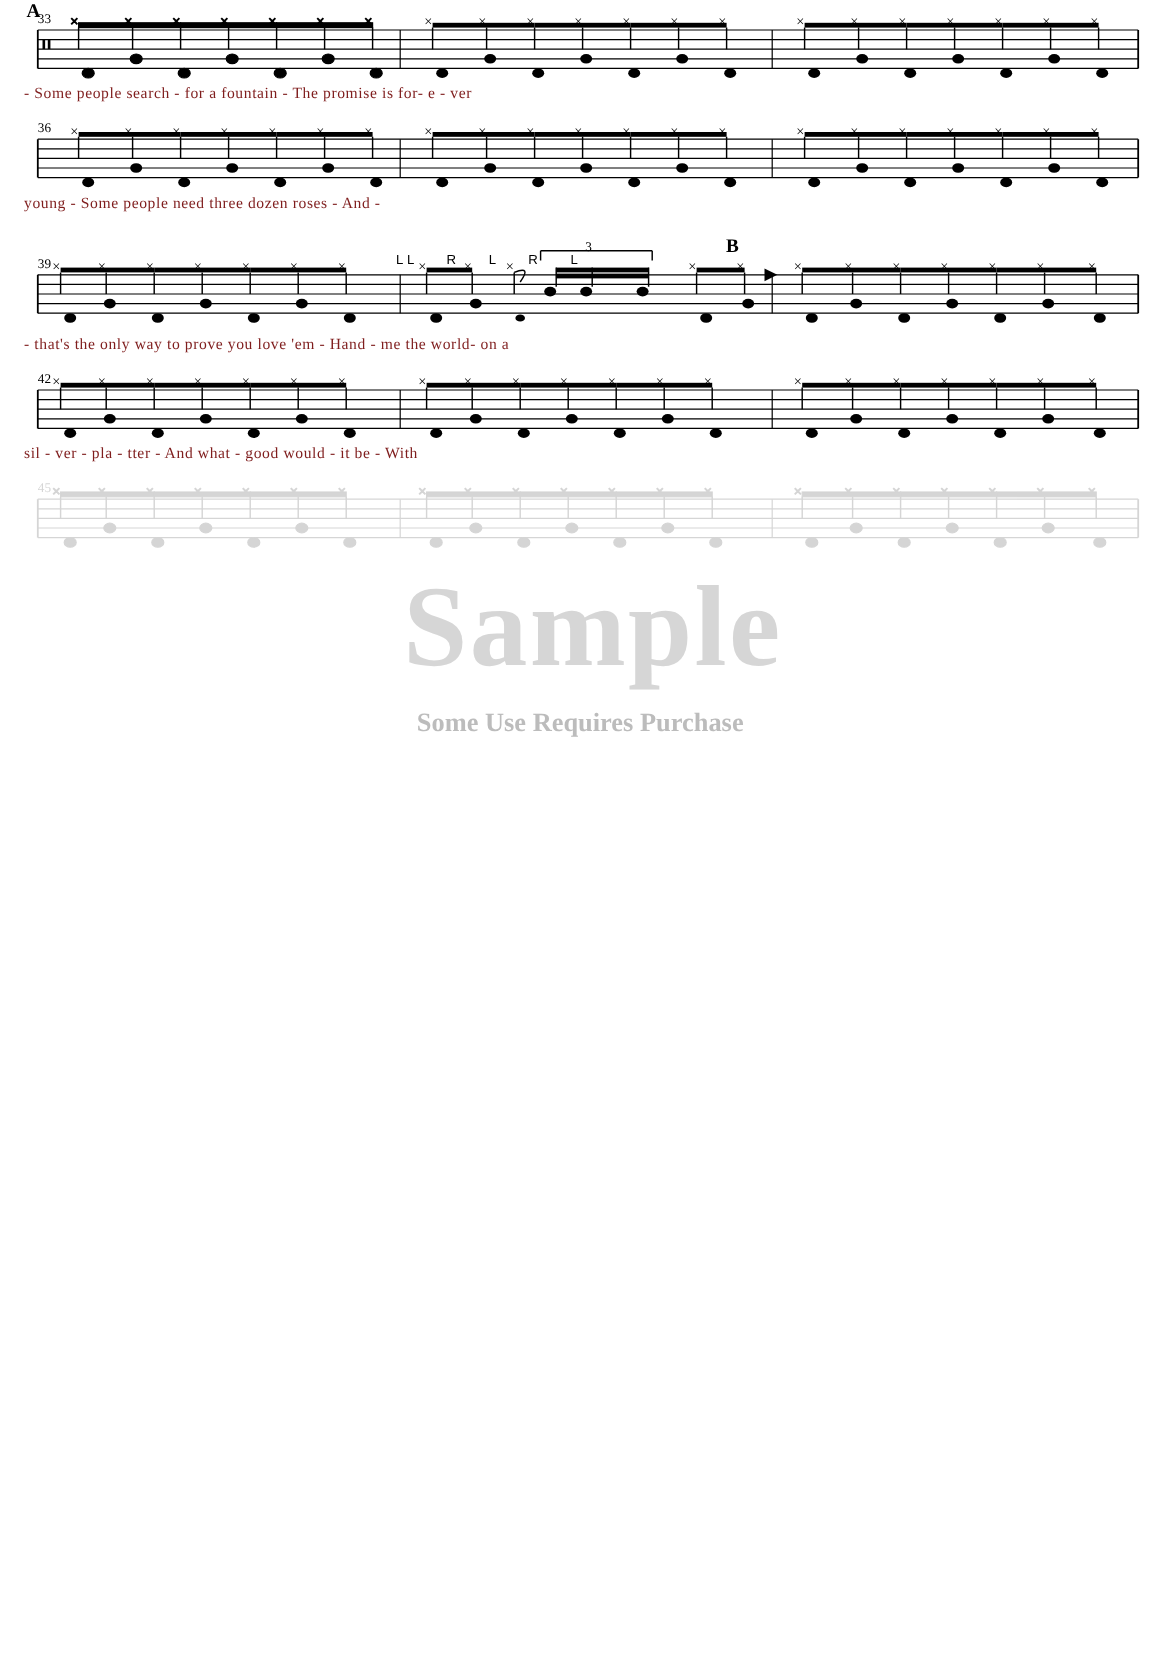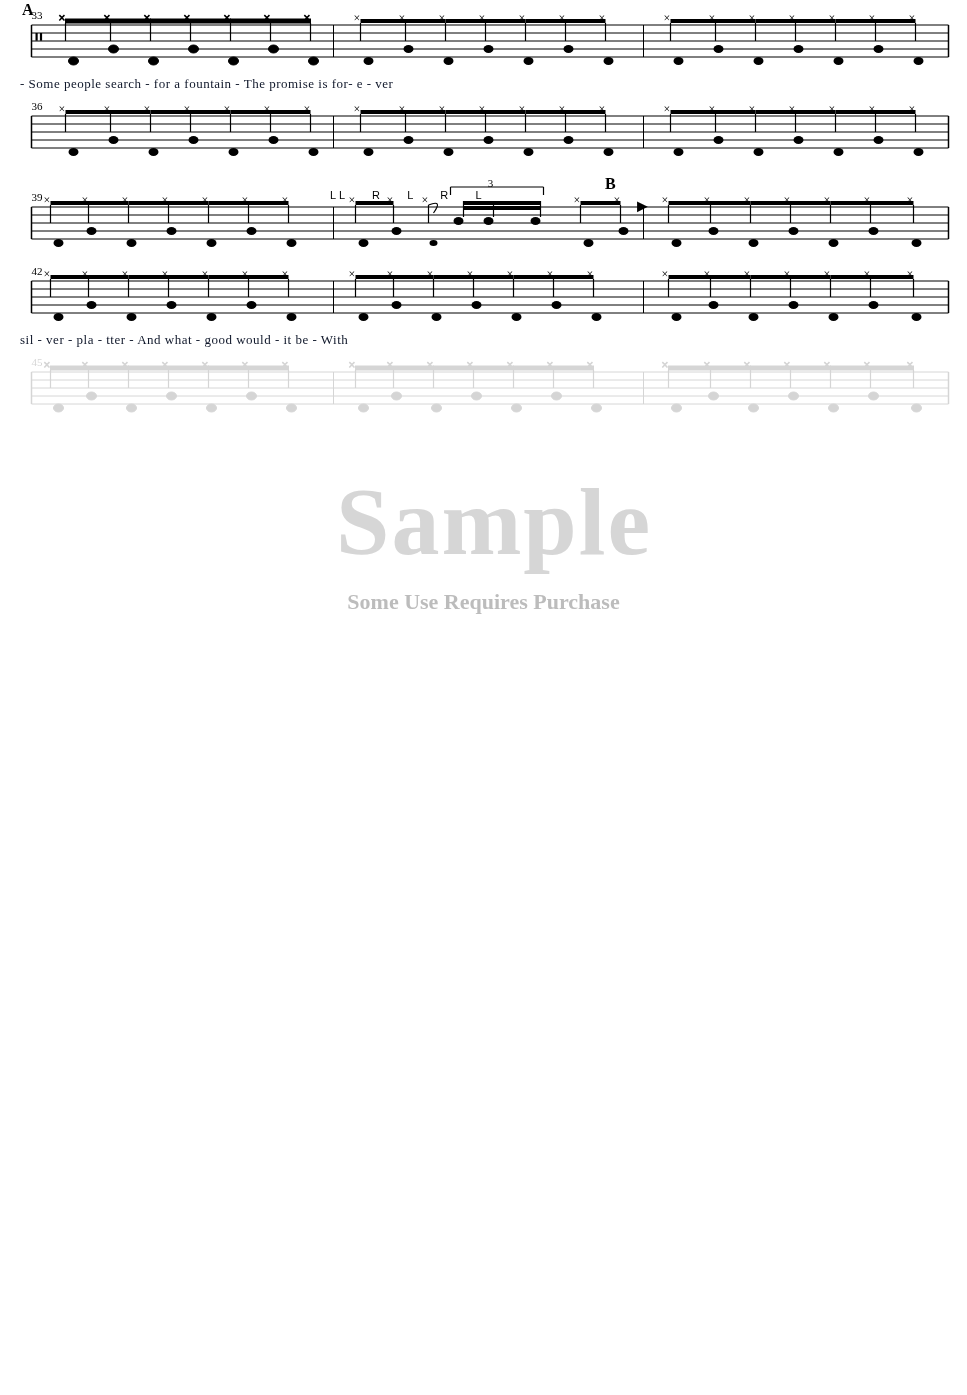--- a/index.html
+++ b/index.html
@@ -8,24 +8,24 @@
       width: 967px;
       min-height: 1395px;
       background: #ffffff;
       font-family: 'Times New Roman', Times, serif;
       position: relative;
       overflow-x: hidden;
     }
 
     .lyrics-line {
       font-size: 13px;
-      color: #0f172a;
+      color: #7f1d1d;
       height: 22px;
       display: flex;
-      align-items: flex-end;
+      align-items: flex-start;
       padding: 2px 0;
       letter-spacing: 0.5px;
     }
 
     
     .staff-svg {
       width: 100%;
       display: block;
     }
 
@@ -322,20 +322,23 @@
           <rect x="822" y="14" width="80" height="4" fill="#000"></rect>
           <ellipse cx="665" cy="56" rx="5" ry="4" fill="#000"></ellipse>
           <ellipse cx="705" cy="44" rx="5" ry="4" fill="#000"></ellipse>
           <ellipse cx="745" cy="56" rx="5" ry="4" fill="#000"></ellipse>
           <ellipse cx="785" cy="44" rx="5" ry="4" fill="#000"></ellipse>
           <ellipse cx="825" cy="56" rx="5" ry="4" fill="#000"></ellipse>
           <ellipse cx="865" cy="44" rx="5" ry="4" fill="#000"></ellipse>
           <ellipse cx="905" cy="56" rx="5" ry="4" fill="#000"></ellipse>
         </g>
       </svg>
+      <div class="lyrics-line" style="font-size:13px; padding: 0 10px;">
+        <span>young - Some people need three dozen roses - And -</span>
+      </div>
     </div>
 
     <div style="position:relative; margin-bottom: 4px;">
 
       <div style="position:absolute; top:-2px; left:595px; font-weight:bold; font-size:16px; z-index:2;">B</div>
 
       <div style="position:absolute; top:12px; left:320px; font-size:11px; font-family: Arial, sans-serif; z-index:2; letter-spacing:3px;">
         <span>LL</span>
         &nbsp;&nbsp;
         <span>R</span>
@@ -451,20 +454,23 @@
           <rect x="817" y="24" width="83" height="4" fill="#000"></rect>
           <ellipse cx="663" cy="66" rx="5" ry="4" fill="#000"></ellipse>
           <ellipse cx="700" cy="54" rx="5" ry="4" fill="#000"></ellipse>
           <ellipse cx="740" cy="66" rx="5" ry="4" fill="#000"></ellipse>
           <ellipse cx="780" cy="54" rx="5" ry="4" fill="#000"></ellipse>
           <ellipse cx="820" cy="66" rx="5" ry="4" fill="#000"></ellipse>
           <ellipse cx="860" cy="54" rx="5" ry="4" fill="#000"></ellipse>
           <ellipse cx="903" cy="66" rx="5" ry="4" fill="#000"></ellipse>
         </g>
       </svg>
+      <div class="lyrics-line" style="font-size:13px; padding: 0 10px;">
+        <span>- that's the only way to prove you love 'em - Hand - me the world- on a</span>
+      </div>
     </div>
 
     <div style="position:relative; margin-bottom: 4px;">
       <svg class="staff-svg" height="65" viewBox="0 0 940 65">
         <g stroke="#000" stroke-width="1">
           <line x1="18" y1="20" x2="935" y2="20"></line>
           <line x1="18" y1="28" x2="935" y2="28"></line>
           <line x1="18" y1="36" x2="935" y2="36"></line>
           <line x1="18" y1="44" x2="935" y2="44"></line>
           <line x1="18" y1="52" x2="935" y2="52"></line>

